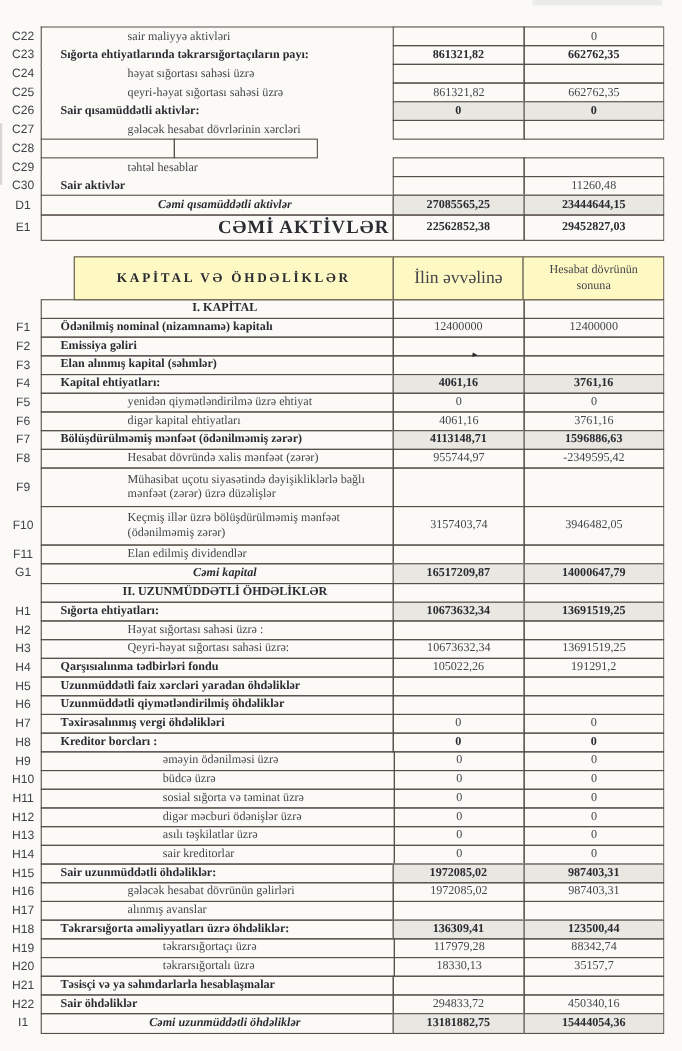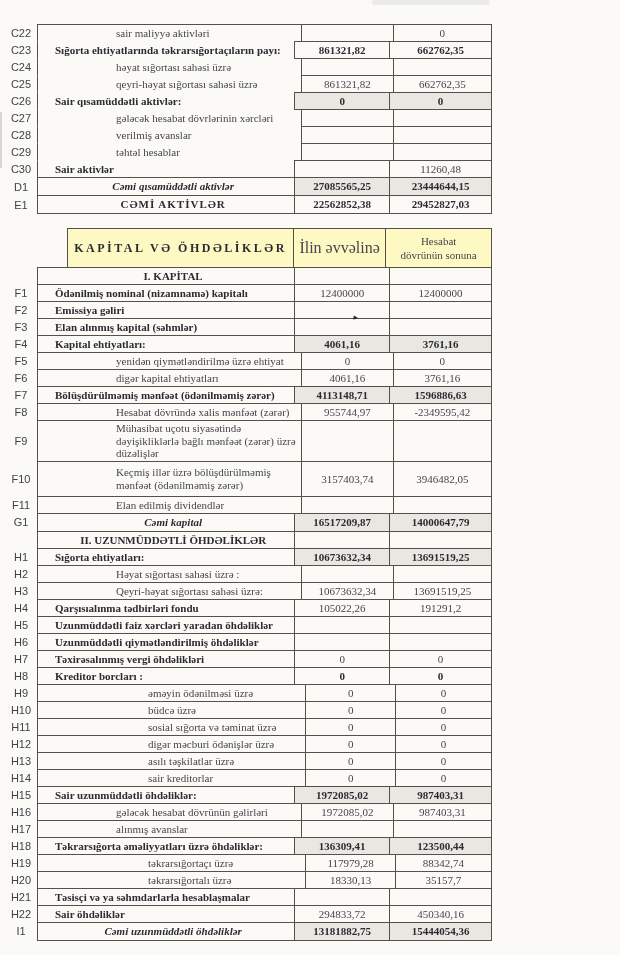--- a/index.html
+++ b/index.html
@@ -11,21 +11,21 @@
     --shade:#e9e7e1;
   }
   html,body{margin:0;padding:0;}
   body{
     width:620px;height:955px;
     background:var(--paper);
     font-family:"Liberation Serif","DejaVu Serif",serif;
     color:var(--ink-reg);
     overflow:hidden;
   }
-  .page{position:relative;width:492px;height:955px;overflow:hidden;}
+  .page{position:relative;width:604px;height:955px;overflow:hidden;}
   .smudge{position:absolute;top:0;right:2px;width:118px;height:5px;background:#ebebe9;border-radius:2px;}
   .smudge-left{position:absolute;left:0;top:112px;width:2px;height:56px;background:#d8d7d3;}
 
   .tbl{margin-left:4px;}
   .tbl1{margin-top:25px;}
   .tbl2{margin-top:14px;}
 
   .row{display:flex;align-items:stretch;margin-top:-1px;}
   .code{
     width:34px;flex:none;display:flex;align-items:center;justify-content:center;
@@ -43,21 +43,21 @@
   .v2{width:131px;}
 
   
   .open .lab{border-top-color:transparent;border-bottom-color:transparent;border-right-color:transparent;}
   .row.first.open .lab{border-top-color:var(--line);}
 
   .lvl-main .lab{font-weight:bold;color:var(--ink-bold);}
   .lvl-sub .lab{padding-left:78px;font-weight:normal;}
   .lvl-sub2 .lab{padding-left:110px;font-weight:normal;}
   .lvl-total .lab{justify-content:center;text-align:center;font-weight:bold;font-style:italic;color:var(--ink-bold);}
-  .lvl-grand .lab{justify-content:center;text-align:center;font-weight:bold;letter-spacing:1px;font-size:11px;color:var(--ink-bold);}
+  .lvl-grand .lab{justify-content:flex-end;text-align:center;font-weight:bold;letter-spacing:1px;font-size:17px;color:var(--ink-bold);}
   .lvl-section .lab{justify-content:center;text-align:center;font-weight:bold;color:var(--ink-bold);}
 
   .bv .val{font-weight:bold;color:var(--ink-bold);}
   .shade .val{background:var(--shade);}
   .tall .cell{min-height:36px;}
   .lvl-total .cell,.lvl-grand .cell{min-height:19px;}
 
   
   .t2header{display:flex;margin-left:64px;position:relative;z-index:1;}
   .hcell{
@@ -166,23 +166,20 @@
           <span></span>
         </div>
         <div class="cell val v2">
           <span></span>
         </div>
       </div>
       <div class="row lvl-sub open">
         <div class="code">
           <span>C28</span>
         </div>
-        <div class="cell lab">
-          <span>verilmiş avanslar</span>
-        </div>
         <div class="cell val v1">
           <span></span>
         </div>
         <div class="cell val v2">
           <span></span>
         </div>
       </div>
       <div class="row lvl-sub open">
         <div class="code">
           <span>C29</span>

